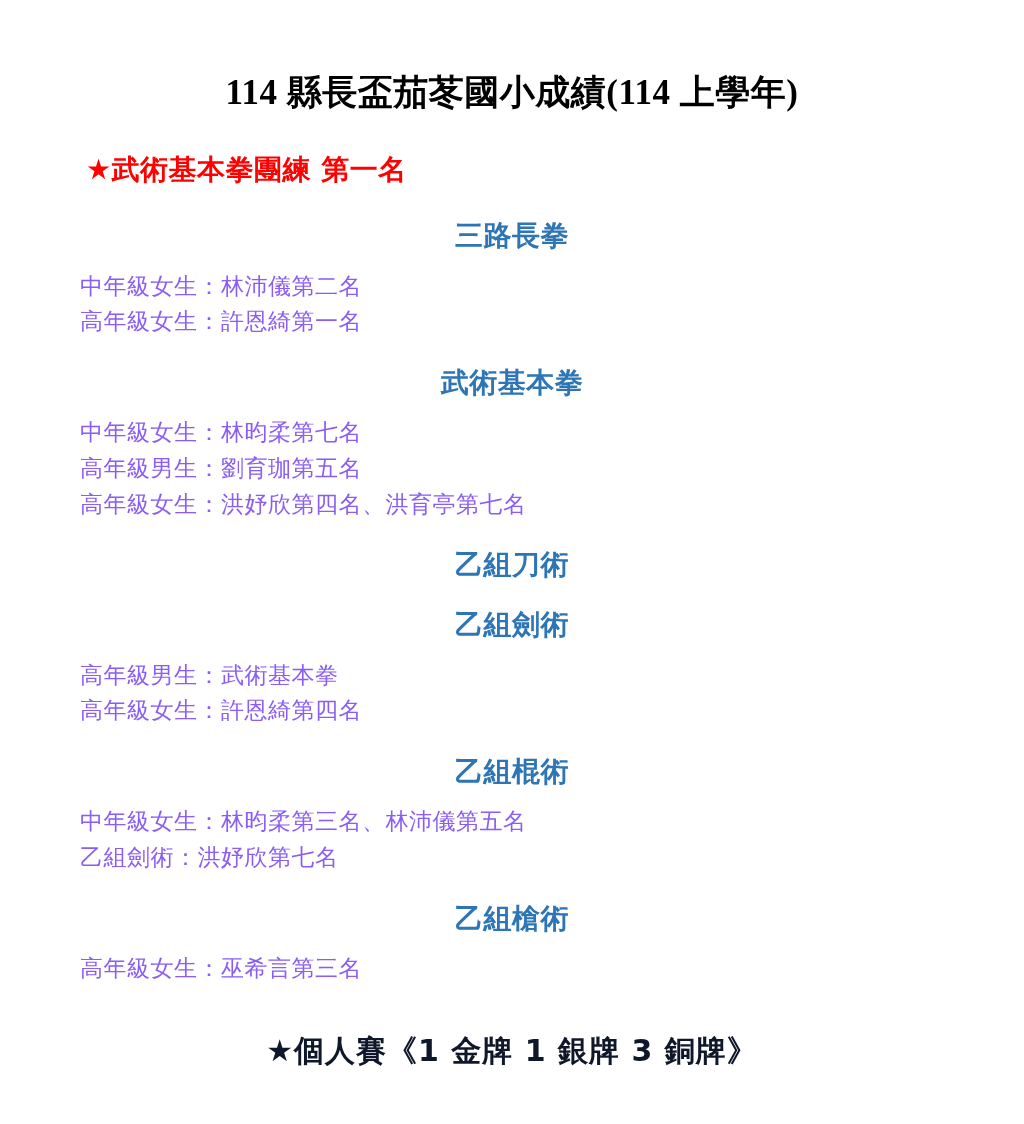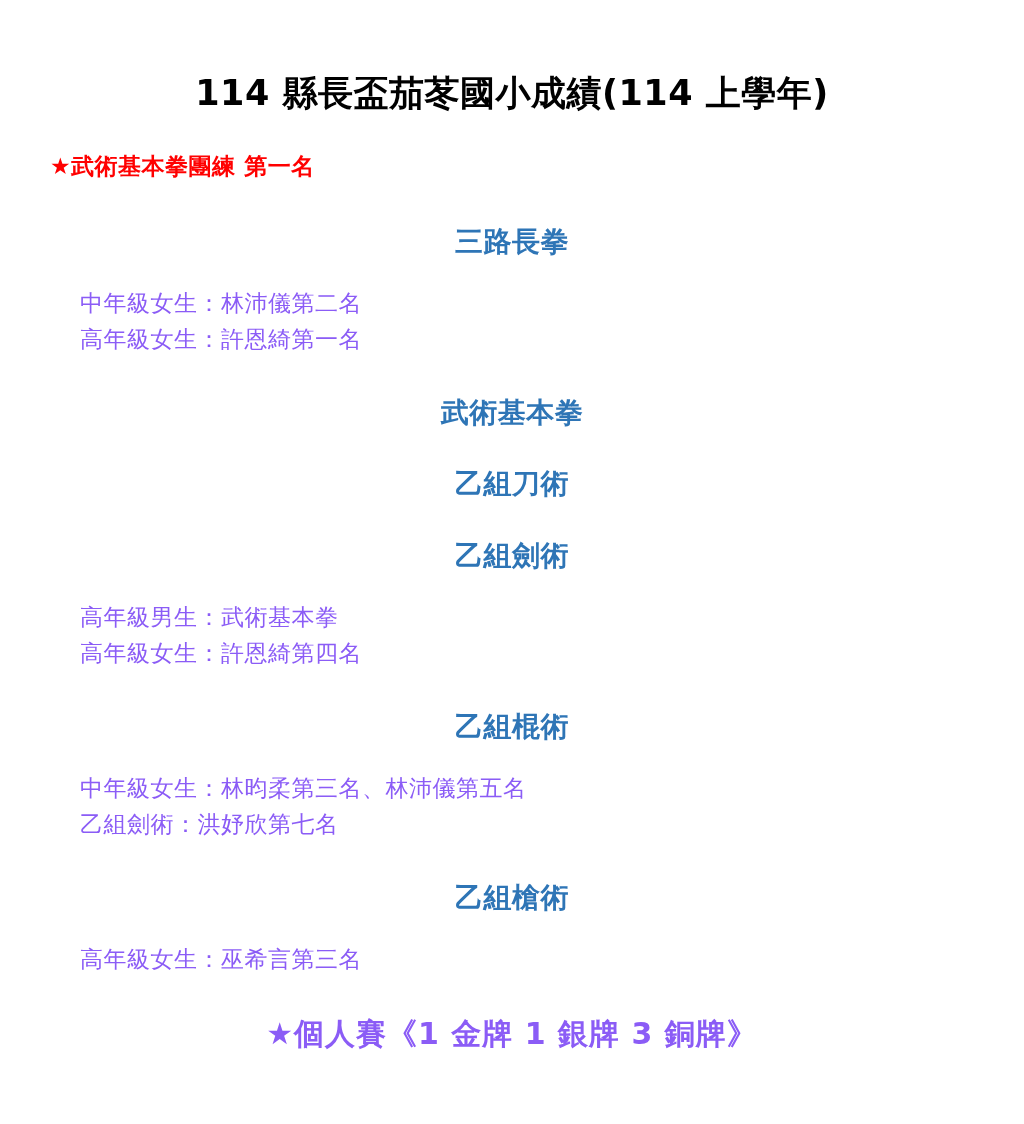--- a/index.html
+++ b/index.html
@@ -23,60 +23,61 @@
   }
   .doc-title {
     text-align: center;
     font-size: 35px;
     font-weight: bold;
     color: #000000;
     letter-spacing: 0.5px;
     margin: 0;
     padding-top: 72px;
     line-height: 1.2;
+    font-family: Liberation Serif, serif;
   }
   .team-award {
-    font-size: 23px;
+    font-size: 28px;
     font-weight: bold;
     color: #ff0000;
     margin: 0;
-    padding-left: 50px;
+    padding-left: 86px;
     padding-top: 38px;
     line-height: 1.25;
     letter-spacing: 0.5px;
   }
   .section {
     margin: 0;
     padding: 0;
   }
   .section-title {
     font-size: 28px;
     font-weight: bold;
     color: #2e75b6;
     text-align: center;
     line-height: 1.2;
     letter-spacing: 0.5px;
-    margin: 12px;
+    margin: 0;
   }
   .entry {
     font-size: 23px;
     color: #8b5cf6;
     padding-left: 80px;
     line-height: 1.55;
     letter-spacing: 0.5px;
     white-space: nowrap;
   }
   .footer-award {
     font-size: 30px;
     font-weight: bold;
-    color: #8b5cf6;
+    color: #0f172a;
     text-align: center;
     letter-spacing: 1px;
     line-height: 1.3;
-    margin: 0;
+    margin: 8px;
   }
   
   .s0 { padding-top: 32px; }
   .s-gap { padding-top: 26px; }
   .entries-gap { padding-top: 16px; }
   .footer-gap { padding-top: 36px; }
 </style>
 </head>
 <body>
 
@@ -89,20 +90,25 @@
   <div class="section">
     <div class="section-title s0">三路長拳</div>
     <div class="entries-gap">
       <div class="entry">中年級女生：林沛儀第二名</div>
       <div class="entry">高年級女生：許恩綺第一名</div>
     </div>
   </div>
 
   <div class="section">
     <div class="section-title s-gap">武術基本拳</div>
+    <div class="entries-gap">
+      <div class="entry">中年級女生：林昀柔第七名</div>
+      <div class="entry">高年級男生：劉育珈第五名</div>
+      <div class="entry">高年級女生：洪妤欣第四名、洪育亭第七名</div>
+    </div>
   </div>
 
   <div class="section">
     <div class="section-title s-gap">乙組刀術</div>
   </div>
 
   <div class="section">
     <div class="section-title s-gap">乙組劍術</div>
     <div class="entries-gap">
       <div class="entry">高年級男生：武術基本拳</div>

